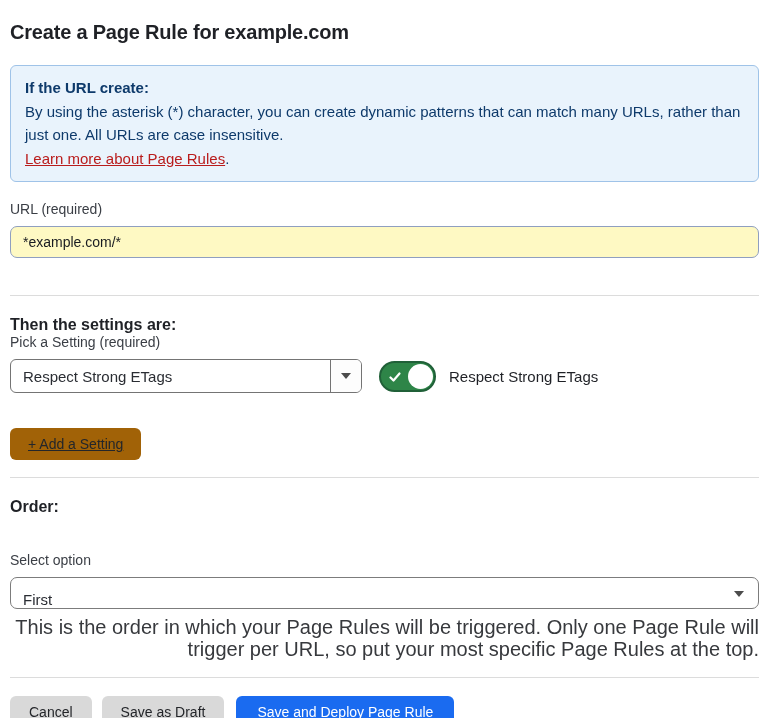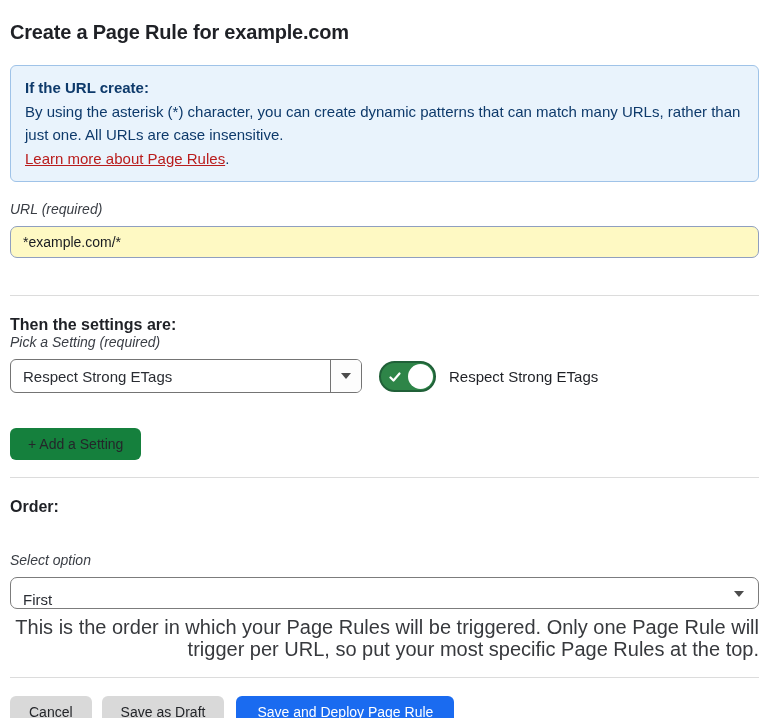--- a/index.html
+++ b/index.html
@@ -39,21 +39,20 @@
     text-decoration: underline;
     cursor: pointer;
   }
   .info-link-suffix { color: #0e3a6b; }
 
   
   .field-label {
     font-size: 14px;
     color: #3a3e45;
     margin-bottom: 9px;
-    font-style: italic;
   }
 
   
   .url-input {
     display: block;
     width: 749px;
     height: 32px;
     background: #fef9c3;
     border: 1px solid #8f9fc0;
     border-radius: 7px;
@@ -166,21 +165,21 @@
     height: 31px;
     border: none;
     border-radius: 6px;
     font-size: 14px;
     font-family: "Liberation Sans", sans-serif;
     cursor: pointer;
     padding: 0 19px;
   }
   .btn-gray { background: #d9d9d9; color: #24262a; }
   .btn-primary { background: #1a6bf0; color: #ffffff; padding: 0 21px; }
-  .add-setting-btn { background: #15803d; color: #24262a; padding: 16px 18px; }
+  .add-setting-btn { background: #a16207; color: #24262a; padding: 16px 18px; text-decoration: underline; }
 
   
   .order-select {
     position: relative;
     width: 749px;
     height: 32px;
     background: #ffffff;
     border: 1px solid #7c7c7c;
     border-radius: 7px;
     display: flex;

